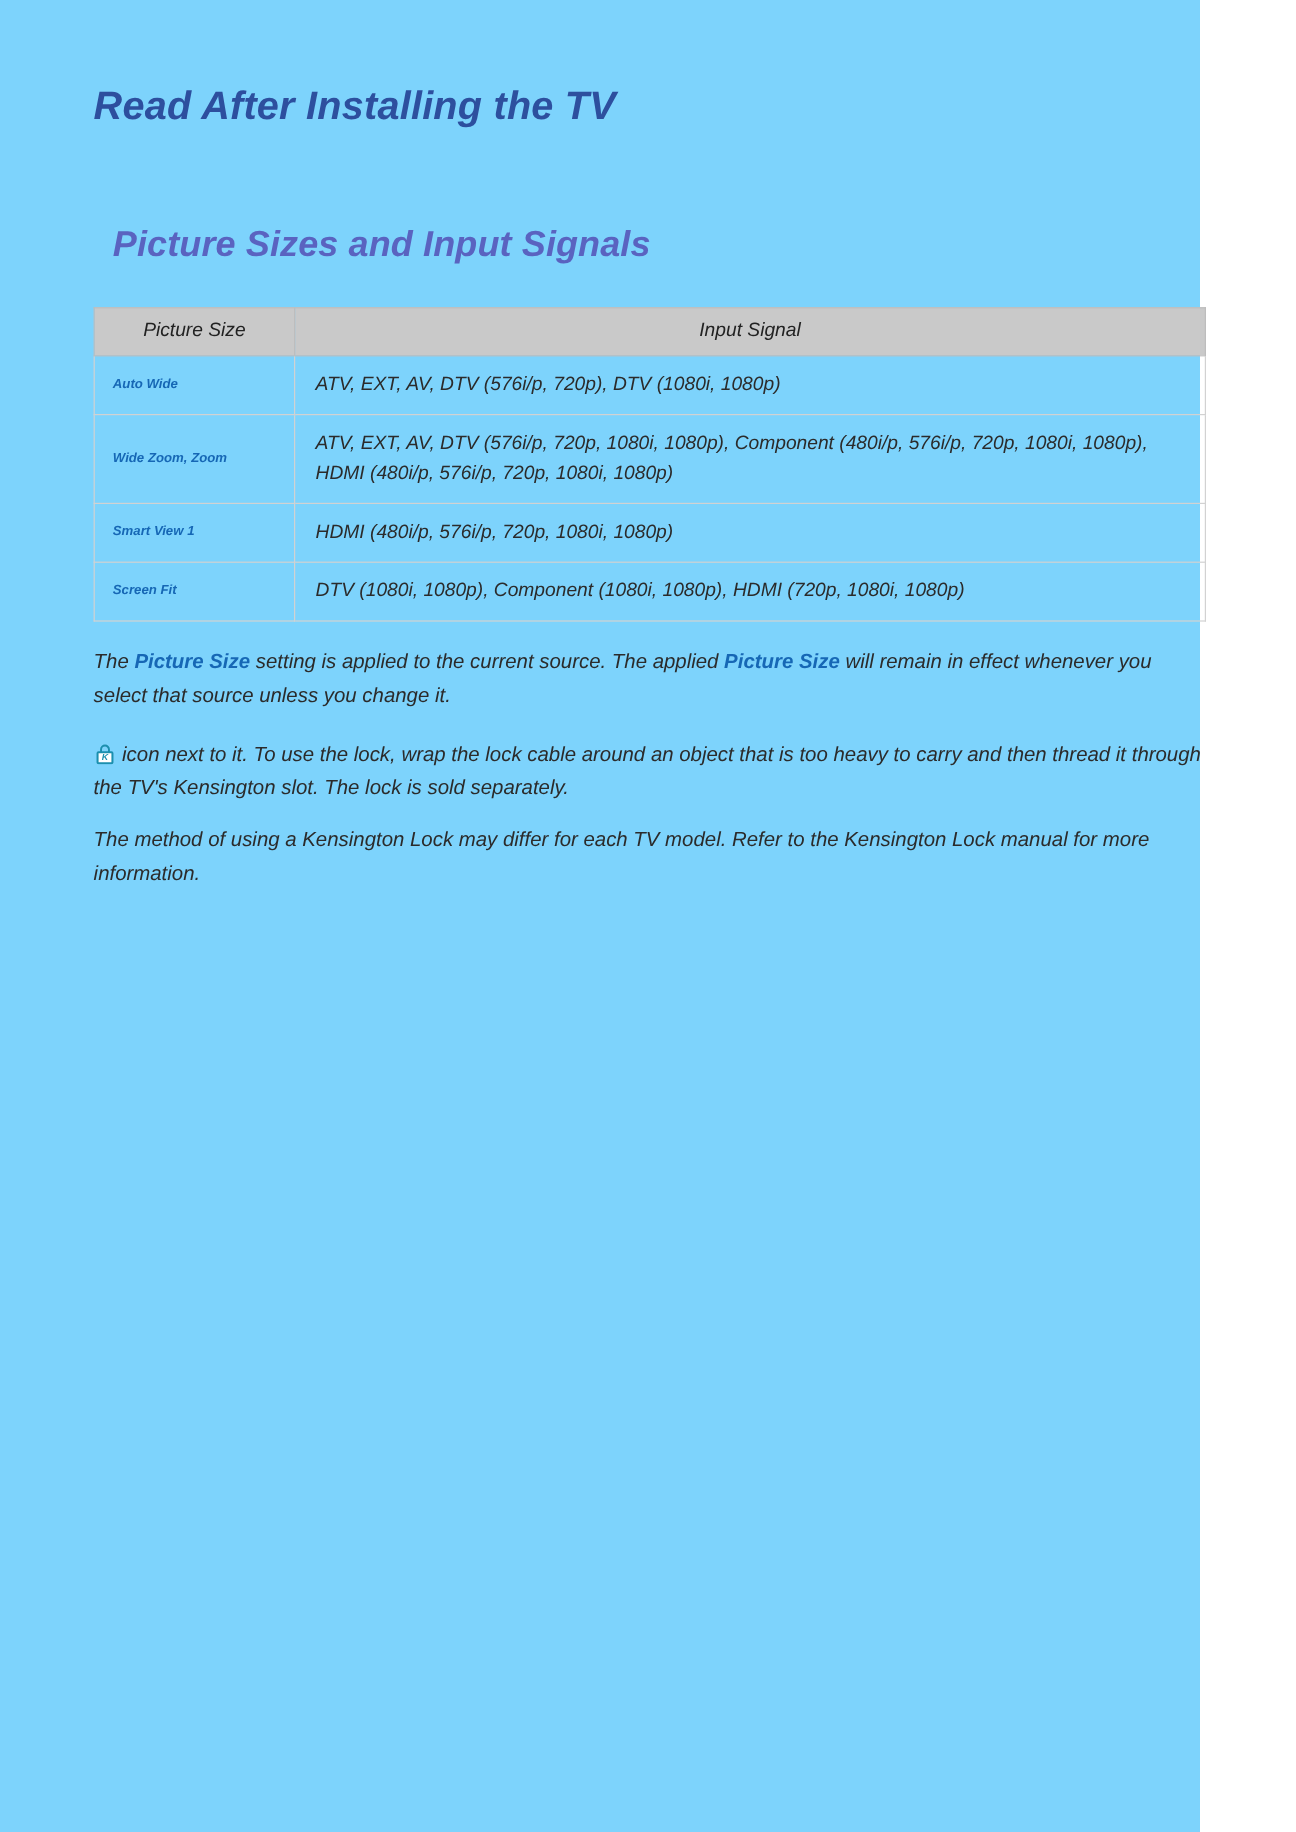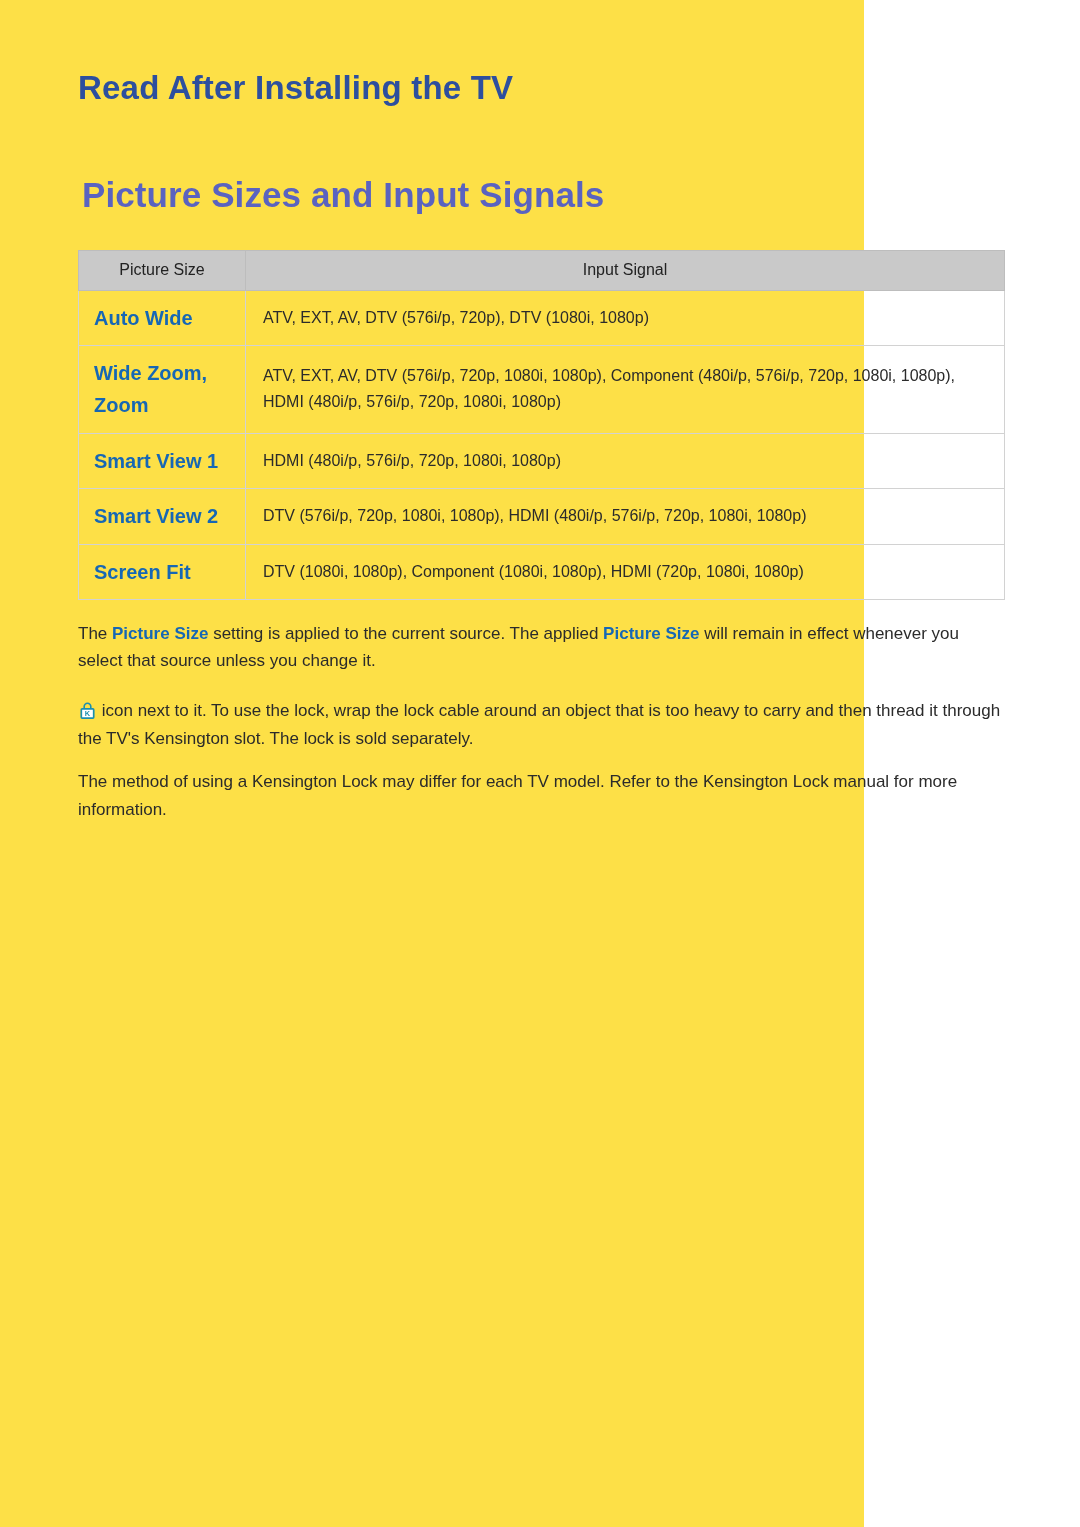--- a/index.html
+++ b/index.html
@@ -11,45 +11,46 @@
     width: 1080px;
     height: 1527px;
     font-family: "Liberation Sans", sans-serif;
     color: #2b2b2b;
     position: relative;
     overflow: hidden;
   }
   .page {
     position: absolute;
     left: 0; top: 0;
-    width: 864px;
+    width: 1000px;
     height: 1527px;
-    background: #fde047;
+    background: #7dd3fc;
+    font-style: italic;
   }
   .content {
     position: absolute;
     left: 78px;
     top: 0;
     width: 926px;
   }
 
   
   .page-title {
     margin: 0;
     padding-top: 68px;
     font-size: 33px;
     font-weight: bold;
     color: #2d4f9e;
     letter-spacing: 0.2px;
     line-height: 1.2;
   }
   .section-title {
-    margin: 4px;
+    margin: 16px;
     padding-top: 62px;
-    font-size: 35px;
+    font-size: 30px;
     font-weight: bold;
     color: #5a63c0;
     line-height: 1.2;
     letter-spacing: 0.1px;
   }
   .section-title.second {
     padding-top: 82px;
   }
 
   
@@ -73,21 +74,21 @@
     color: #222222;
     font-size: 16px;
     font-weight: normal;
     text-align: center;
     height: 39px;
     padding: 0 6px;
   }
   .signal-table td.size-cell {
     color: #1667b5;
     font-weight: bold;
-    font-size: 20px;
+    font-size: 11px;
     padding: 11px 0 11px 15px;
     line-height: 1.62;
   }
   .signal-table td.signal-cell {
     color: #2b2b2b;
     font-size: 16px;
     padding: 11px 12px 11px 17px;
     line-height: 1.62;
   }
   .signal-table tr.tall td { height: 50px; }
@@ -147,24 +148,20 @@
         </tr>
         <tr class="tall">
           <td class="size-cell">Wide Zoom, Zoom</td>
           <td class="signal-cell">ATV, EXT, AV, DTV (576i/p, 720p, 1080i, 1080p), Component (480i/p, 576i/p, 720p, 1080i, 1080p), HDMI (480i/p, 576i/p, 720p, 1080i, 1080p)</td>
         </tr>
         <tr>
           <td class="size-cell">Smart View 1</td>
           <td class="signal-cell">HDMI (480i/p, 576i/p, 720p, 1080i, 1080p)</td>
         </tr>
         <tr>
-          <td class="size-cell">Smart View 2</td>
-          <td class="signal-cell">DTV (576i/p, 720p, 1080i, 1080p), HDMI (480i/p, 576i/p, 720p, 1080i, 1080p)</td>
-        </tr>
-        <tr>
           <td class="size-cell">Screen Fit</td>
           <td class="signal-cell">DTV (1080i, 1080p), Component (1080i, 1080p), HDMI (720p, 1080i, 1080p)</td>
         </tr>
       </tbody>
     </table>
 
     <p class="body first-after-table">
       <span>The </span><span class="hl">Picture Size</span><span> setting is applied to the current source. The applied </span><span class="hl">Picture Size</span><span> will remain in effect whenever you select that source unless you change it.</span>
     </p>
 

